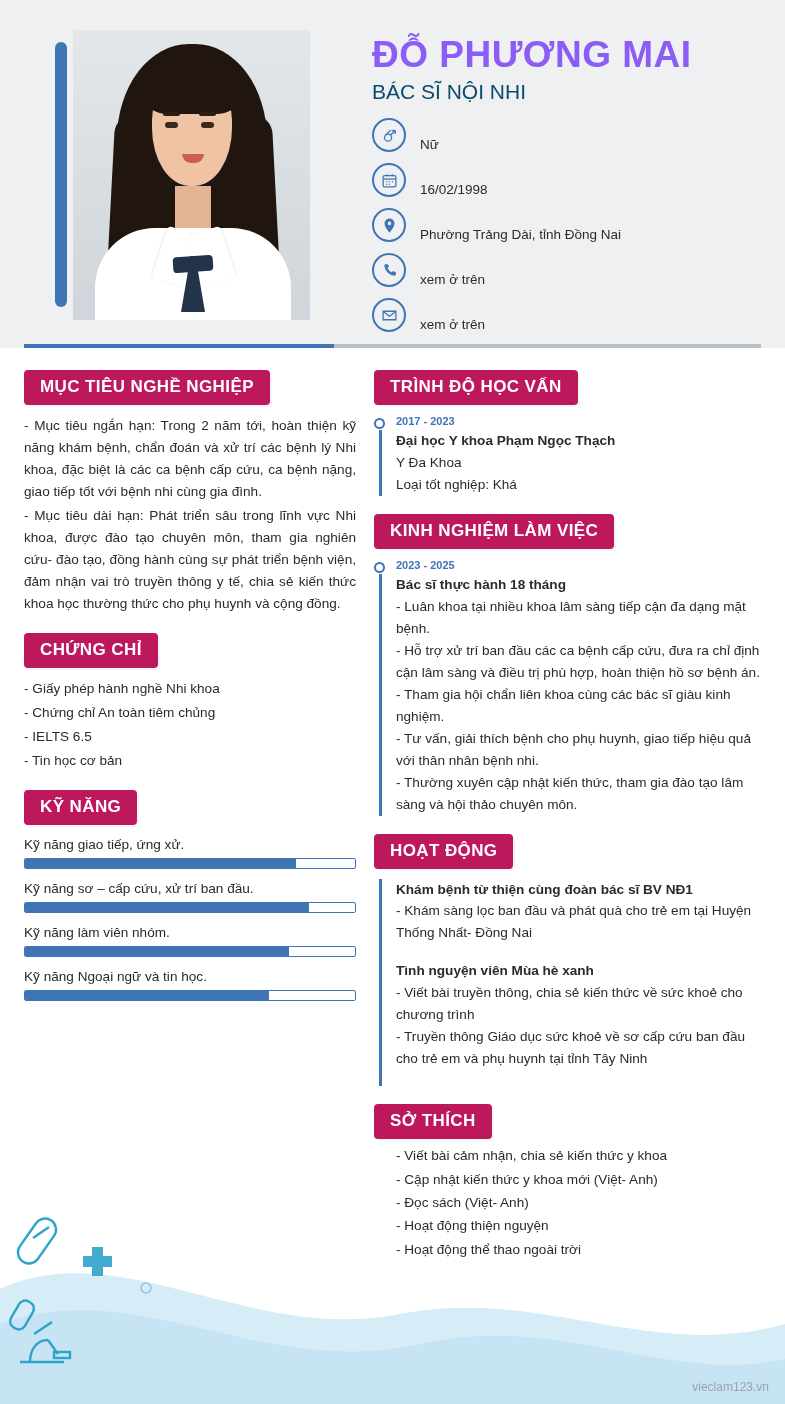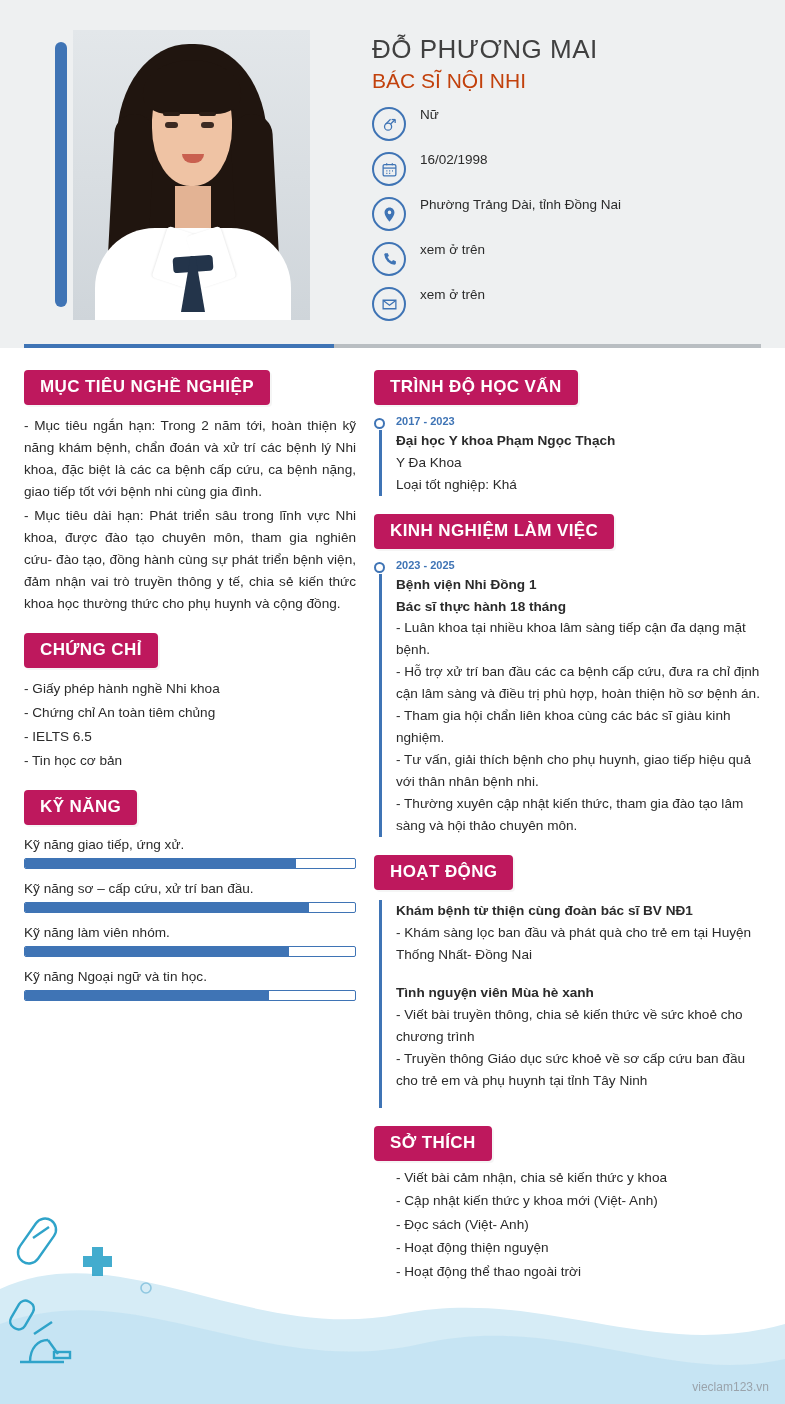--- a/index.html
+++ b/index.html
@@ -70,33 +70,33 @@
     position: absolute; left: 22px; bottom: 0; width: 196px; height: 92px;
     background: #ffffff; border-radius: 60px 60px 0 0;
   }
   .ph-collar-l { position:absolute; left: 86px; bottom: 36px; width: 36px; height: 54px; background:#fff; transform: rotate(18deg); border-radius: 4px; box-shadow: -1px 0 2px rgba(0,0,0,.08);}
   .ph-collar-r { position:absolute; left: 120px; bottom: 36px; width: 36px; height: 54px; background:#fff; transform: rotate(-18deg); border-radius: 4px; box-shadow: 1px 0 2px rgba(0,0,0,.08);}
   .ph-tie { position:absolute; left: 108px; bottom: 8px; width: 24px; height: 56px; background:#23344a; clip-path: polygon(40% 0, 60% 0, 100% 100%, 0 100%); }
   .ph-tie2 { position:absolute; left: 100px; bottom: 48px; width: 40px; height: 16px; background:#23344a; border-radius: 4px; transform: rotate(-4deg);}
 
   .hdr-right { position: absolute; left: 360px; top: 34px; right: 24px; }
   .name {
-    color: #404040;
-    font-size: 26px;
-    font-weight: normal;
+    color: #8b5cf6;
+    font-size: 37px;
+    font-weight: bold;
     letter-spacing: .5px;
     margin: 0 0 4px 12px;
   }
   .job {
-    color: #c2410c;
+    color: #0c4a6e;
     font-size: 21px;
     margin: 0 0 14px 12px;
   }
   .contact { margin-left: 12px; }
-  .crow { display: flex; align-items: flex-start; margin-bottom: 11px; }
+  .crow { display: flex; align-items: flex-end; margin-bottom: 11px; }
   .cicon {
     width: 34px; height: 34px;
     border: 2px solid #3f74b5;
     border-radius: 50%;
     display: flex; align-items: center; justify-content: center;
     margin-right: 14px;
     flex: 0 0 34px;
     color: #3f74b5;
   }
   .cicon svg { display: block; }
@@ -356,21 +356,20 @@
     </div>
 
     <div class="sec">
       <div class="sec-title">KINH NGHIỆM LÀM VIỆC</div>
       <div class="tl">
         <div class="tl-item">
           <span class="tl-dot"></span>
           <div class="tl-year">2023 - 2025</div>
         </div>
         <div class="tl-line">
-          <div class="lh">Bệnh viện Nhi Đồng 1</div>
           <div class="lh">Bác sĩ thực hành 18 tháng</div>
           <div class="lt">- Luân khoa tại nhiều khoa lâm sàng tiếp cận đa dạng mặt bệnh.</div>
           <div class="lt">- Hỗ trợ xử trí ban đầu các ca bệnh cấp cứu, đưa ra chỉ định cận lâm sàng và điều trị phù hợp, hoàn thiện hồ sơ bệnh án.</div>
           <div class="lt">- Tham gia hội chẩn liên khoa cùng các bác sĩ giàu kinh nghiệm.</div>
           <div class="lt">- Tư vấn, giải thích bệnh cho phụ huynh, giao tiếp hiệu quả với thân nhân bệnh nhi.</div>
           <div class="lt">- Thường xuyên cập nhật kiến thức, tham gia đào tạo lâm sàng và hội thảo chuyên môn.</div>
         </div>
       </div>
     </div>
 

